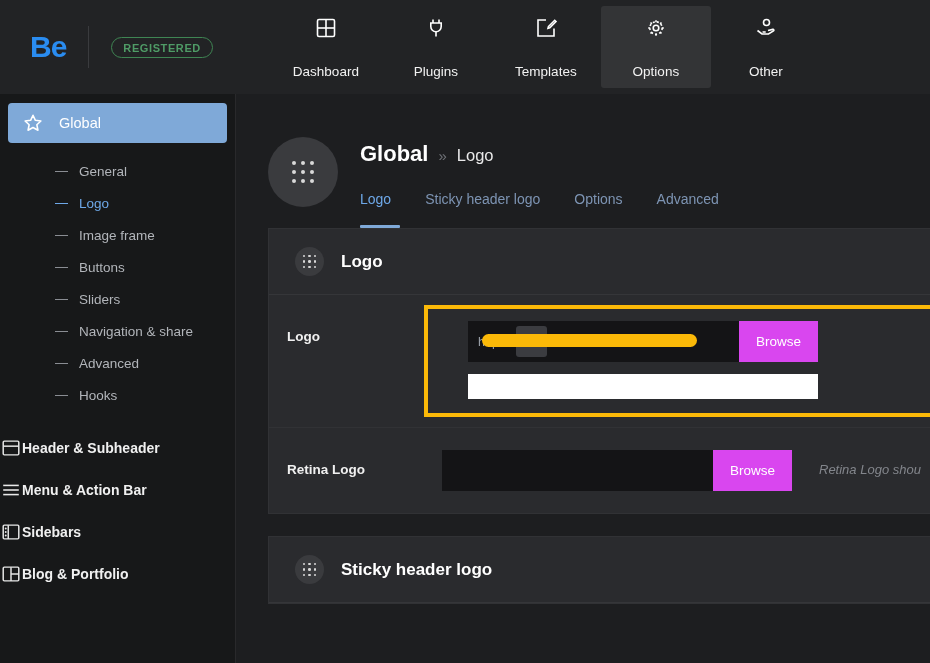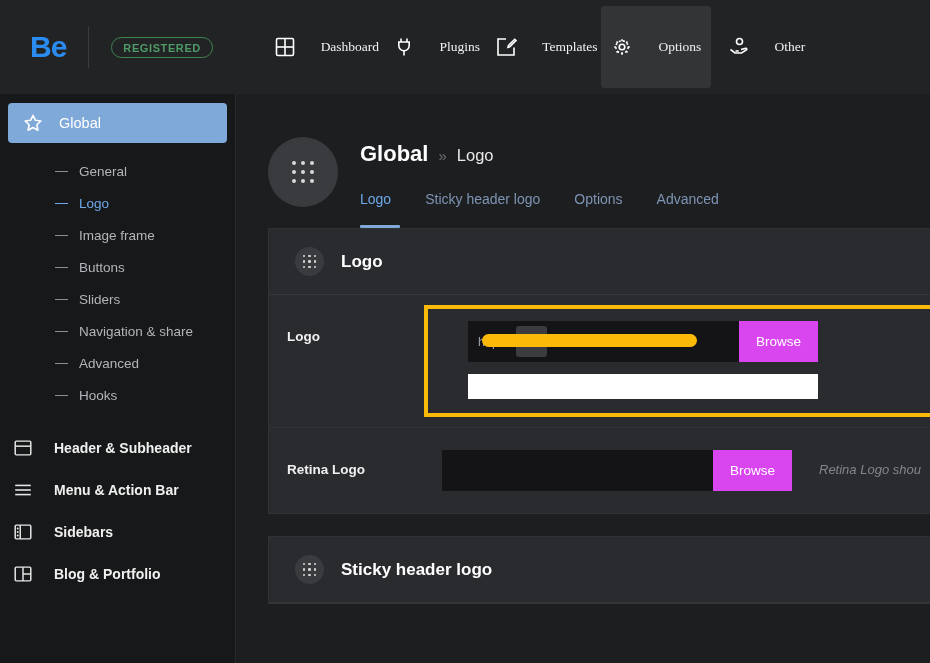--- a/index.html
+++ b/index.html
@@ -31,22 +31,22 @@
   }
   .badge {
     border:1px solid #3f8553; color:#4f9b66;
     border-radius:11px; padding:4px 11px 3px;
     font-size:11px; font-weight:bold; letter-spacing:.6px;
   }
 
   .topnav { display:flex; align-items:center; margin-left:58px; height:94px; }
   .topnav-item {
     width:110px; height:82px;
-    display:flex; flex-direction:row; align-items:center; justify-content:center;
-    gap:24px; cursor:pointer; border-radius:3px;font-family:Liberation Serif, serif;
+    display:flex; flex-direction:column; align-items:center; justify-content:center;
+    gap:24px; cursor:pointer; border-radius:3px;
   }
   .topnav-item.active { background:#333436; }
   .topnav-ico { width:24px; height:24px; color:#ffffff; display:block; }
   .topnav-ico svg { width:24px; height:24px; display:block; }
   .topnav-label { font-size:13.5px; color:#f2f2f2; }
 
   
   .sidebar {
     position:absolute; left:0; top:94px; width:236px; height:569px;
     background:#171819;
@@ -71,21 +71,21 @@
   .sub-dash {
     width:13px; height:1px; background:#8a8d93; margin-right:11px; flex:none;
   }
   .sub-lbl { font-size:13.5px; color:#b2b5ba; }
   .sub-item.current .sub-lbl { color:#6ea8e8; }
   .sub-item.current .sub-dash { background:#6ea8e8; }
 
   .mainlist { margin-top:16px; }
   .main-item {
     display:flex; align-items:center; height:42px;
-    padding-left:12px; gap:20px; cursor:pointer;
+    gap:0; cursor:pointer;
   }
   .main-item .ico { width:22px; height:22px; color:#e8e8e8; flex:none; }
   .main-item .ico svg { width:22px; height:22px; display:block; }
   .main-item .lbl { font-size:14px; color:#f0f0f0; font-weight:bold; }
 
   
   .main {
     position:absolute; left:237px; top:94px; width:693px; height:569px;
     background:#1d1e20; overflow:hidden;
   }

